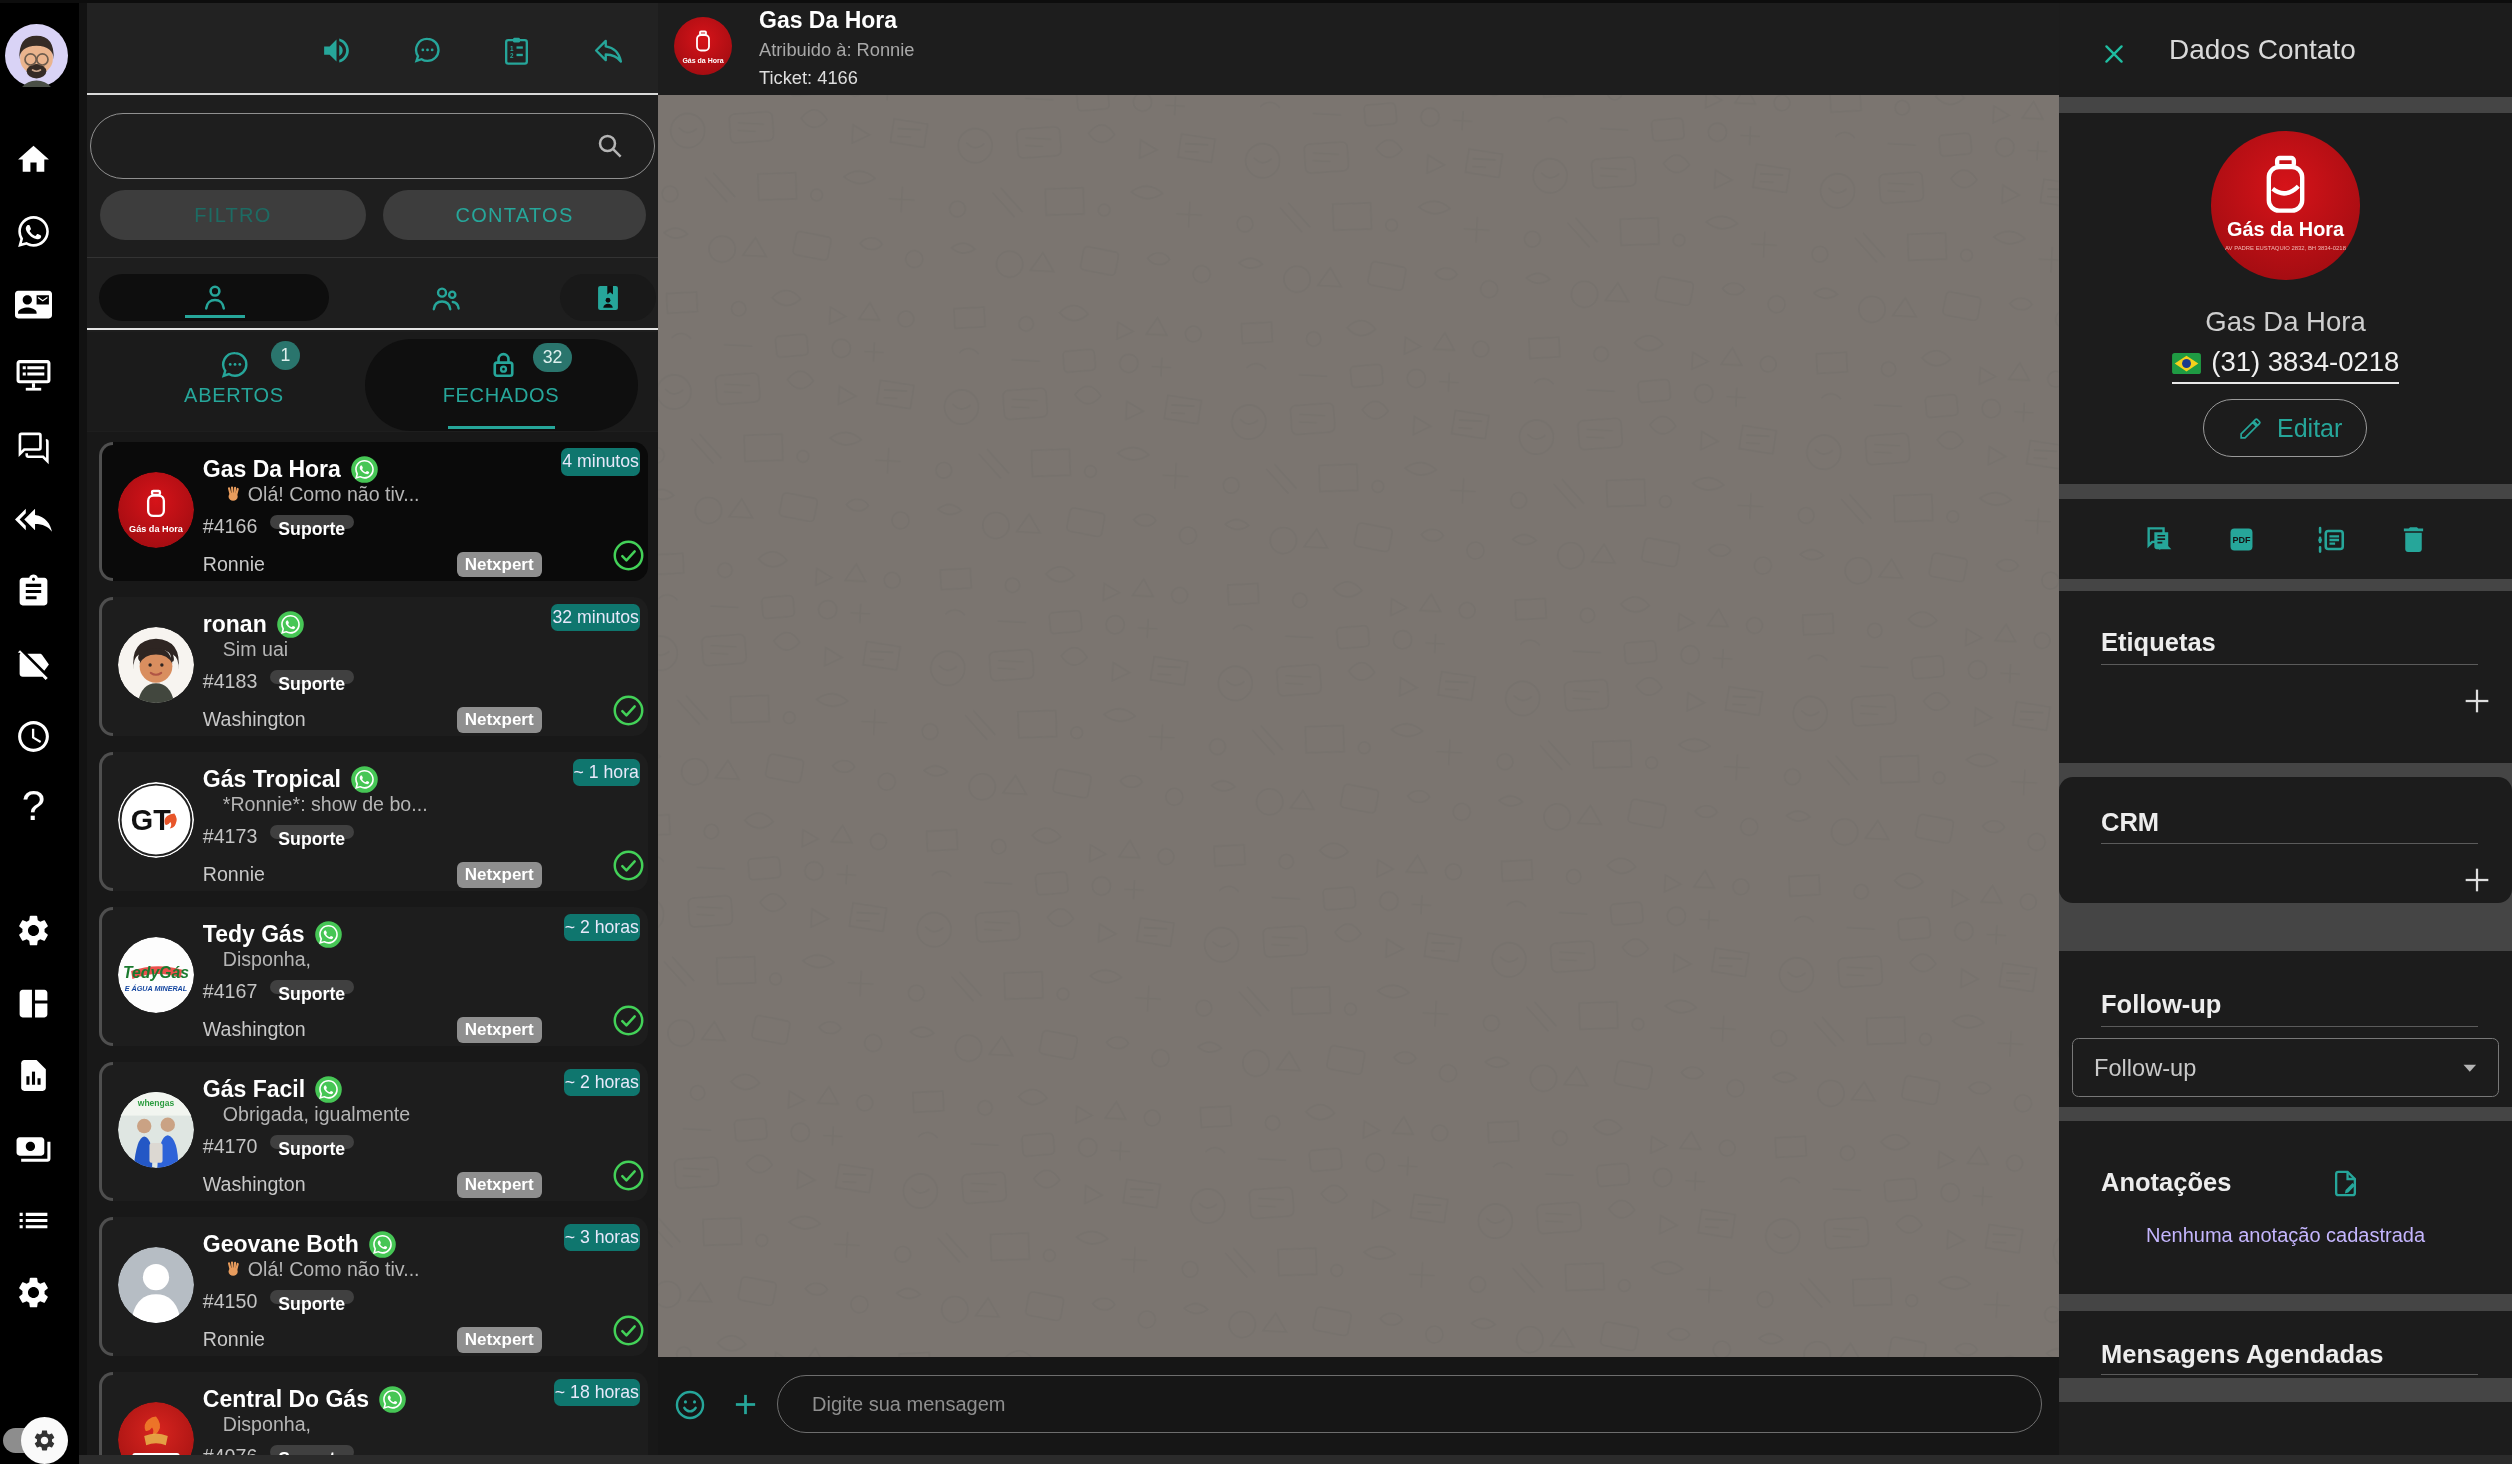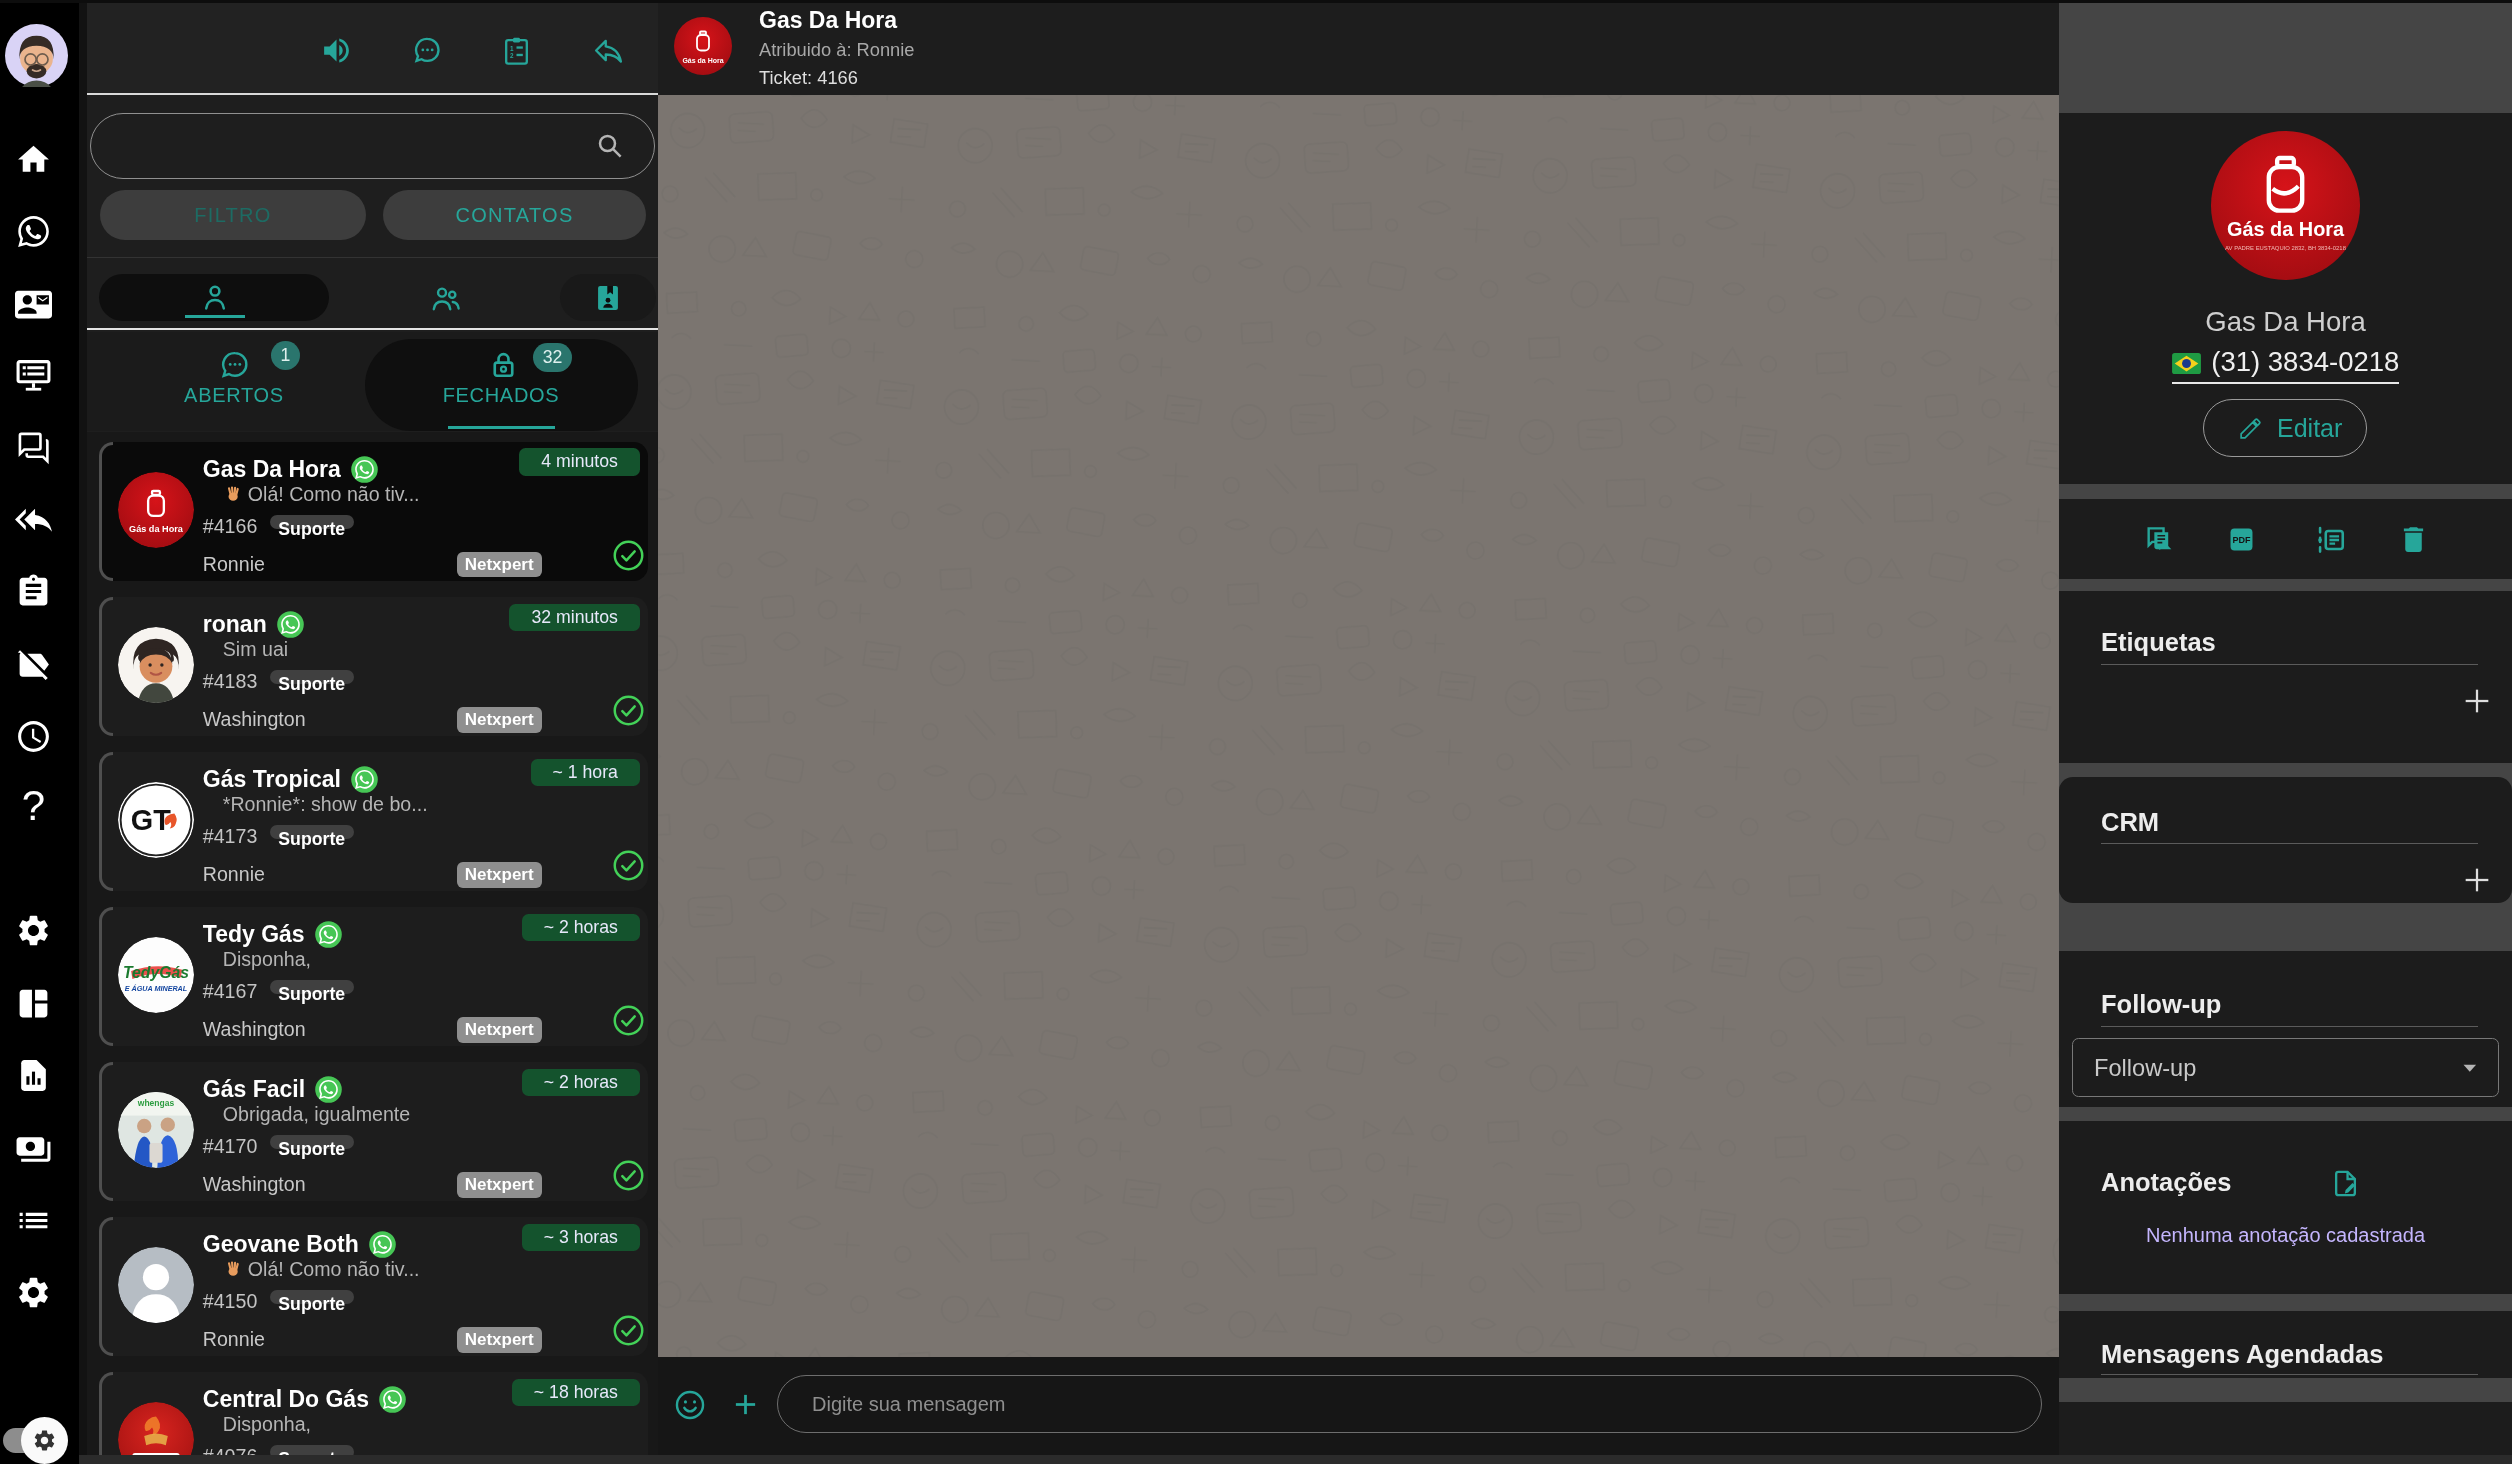--- a/index.html
+++ b/index.html
@@ -22,21 +22,21 @@
   #ticketlist { left:0; top:432px; width:571px; height:1032px; background:#181818; overflow:hidden; }
   .titem { position:absolute; left:11.8px; width:549px; height:139px; background:#1d1d1d; border-radius:14.4px; }
   .titem.sel { background:#0a0a0a; }
   .bracket { position:absolute; left:0px; top:0px; width:14.4px; height:139px; border:3.3px solid #4f4f4f; border-right:none; border-radius:15.7px 0 0 15.7px; }
   .tname { position:absolute; left:104px; top:13px; font-size:23px; font-weight:bold; color:#fff; }
   .tprev { position:absolute; left:104px; top:41px; font-size:19.6px; color:#b5b5b5;margin-left:20px; }
   .tnum  { position:absolute; left:104px; top:73px; font-size:19.6px; color:#c4c4c4; }
   .tagsup { position:absolute; left:171px; top:73px; height:14px; line-height:29px; padding:0 8.5px; background:#404040; color:#fff; font-size:17.7px; font-weight:bold; border-radius:7.2px; }
   .tuser { position:absolute; left:104px; top:111px; font-size:19.6px; color:#c9c9c9; }
   .tnet { position:absolute; left:358px; top:110px; height:25.5px; line-height:25.5px; padding:0 7.9px; background:#8f8f8f; color:#fff; font-size:17px; font-weight:bold; border-radius:5.9px; }
-  .ttime { position:absolute; top:6.5px; right:7.9px; height:27.5px; line-height:27.5px; padding:0 22px; background:#14532d; color:#e7e8fa; font-size:17.7px; border-radius:6.5px;text-align:center; }
+  .ttime { position:absolute; top:6.5px; right:7.9px; height:27.5px; line-height:27.5px; padding:0 1px; background:#0f766e; color:#e7e8fa; font-size:17.7px; border-radius:6.5px;text-align:center; }
   .tcheck { position:absolute; right:3.3px; top:97px; width:33px; height:33px; }
   .avwrap { position:absolute; left:19px; top:30px; width:76px; height:76px; border-radius:50%; overflow:hidden; }
   .tname { display:flex; align-items:center; }
   .wabadge { width:29px; height:29px; margin-left:9.2px; flex:0 0 auto; }
   .hand { display:inline-block; vertical-align:-2.6px; }
   
   #chatheader { left:658px; top:0; width:1401px; height:95px; background:#1d1d1d; }
   #chatbg { left:658px; top:95px; width:1401px; height:1262px; background:#7b7570; }
   #chatfooter { left:658px; top:1357px; width:1401px; height:107px; background:#161616; }
   #msginput { position:absolute; left:119px; top:18.3px; width:1265px; height:58px; border:1.3px solid #6e6e6e; border-radius:30px; color:#8f8f8f; font-size:20px; line-height:56px; padding-left:34px; }
@@ -465,20 +465,26 @@
         <circle cx="15.2" cy="9.8" r="1.1" fill="#26a69a"></circle>
         <path d="M8 14c1 1.7 2.4 2.5 4 2.5s3-.8 4-2.5" fill="none" stroke="#26a69a" stroke-width="1.7" stroke-linecap="round"></path>
       </svg>
     <svg class="abs" style="left:71px; top:31px;" width="33" height="33" viewBox="0 0 24 24">
         <path d="M11 5h2v14h-2z" fill="#26a69a"></path>
         <path d="M5 11h14v2H5z" fill="#26a69a"></path>
       </svg>
     <div id="msginput">Digite sua mensagem</div>
   </div>
   <div id="rpanel" class="abs">
+    <div class="rcard" style="top:0; height:97px;">
+      <svg class="abs" style="left:42px; top:41px;" width="26" height="26" viewBox="0 0 24 24">
+          <path d="M5 5l14 14M19 5L5 19" stroke="#1fbda1" stroke-width="2.2" stroke-linecap="round"></path>
+        </svg>
+      <div class="abs" style="left:110px; top:34px; font-size:28px; color:#d9d9d9;">Dados Contato</div>
+    </div>
     <div class="rcard" style="top:113px; height:371px;">
       <svg class="abs" style="left:152px; top:18.3px;" width="149" height="149" viewBox="0 0 116 116">
         <defs>
             <radialGradient id="gdh3" cx="50%" cy="38%" r="70%">
               <stop offset="0%" stop-color="#d61319"></stop>
               <stop offset="100%" stop-color="#9f0c11"></stop>
             </radialGradient>
           </defs>
         <circle cx="58" cy="58" r="58" fill="url(#gdh3)"></circle>
         <g fill="none" stroke="#fff" stroke-width="3.4">

